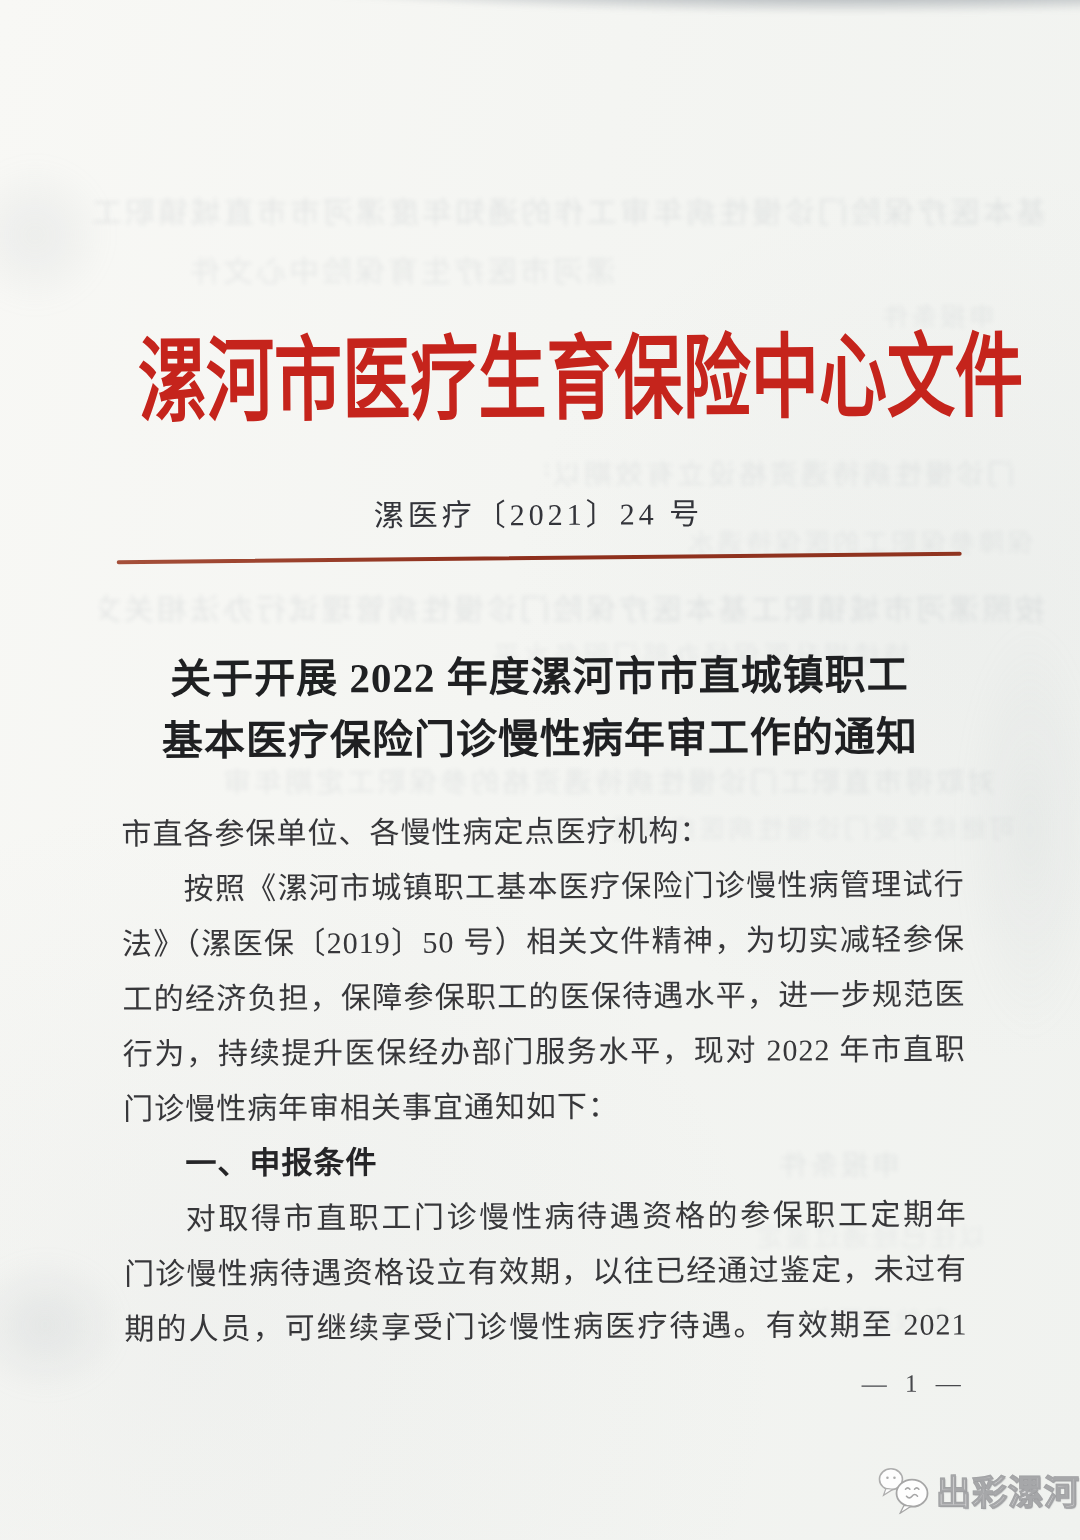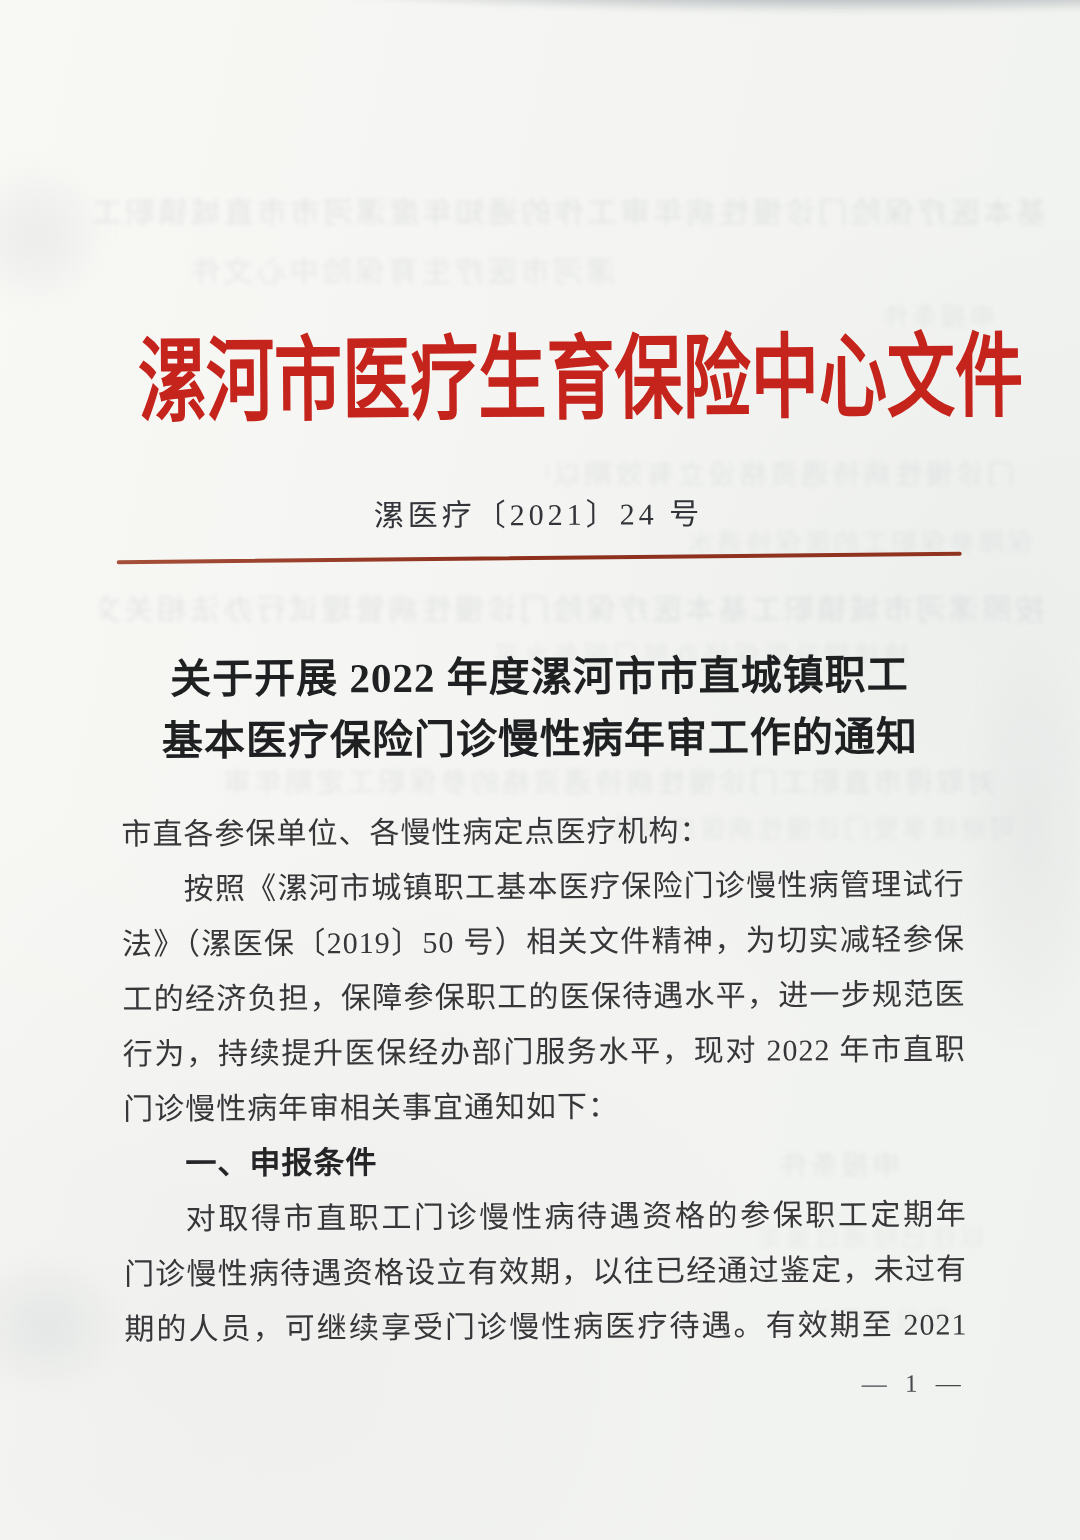--- a/index.html
+++ b/index.html
@@ -133,14 +133,32 @@
       <div class="line left">门诊慢性病年审相关事宜通知如下：</div>
       <div class="line heading indent">一、申报条件</div>
       <div class="line indent">对取得市直职工门诊慢性病待遇资格的参保职工定期年审，</div>
       <div class="line">门诊慢性病待遇资格设立有效期，以往已经通过鉴定，未过有效</div>
       <div class="line">期的人员，可继续享受门诊慢性病医疗待遇。有效期至 2021 年</div>
     </div>
 
     <div class="page-number">— 1 —</div>
   </div>
 
+  <div class="watermark">
+    <span style="display:inline-block;line-height:0;">
+      <svg width="56" height="50" viewBox="0 0 56 50">
+        <g opacity="0.92">
+          <ellipse cx="15" cy="15" rx="11.5" ry="10.5" fill="#ffffff" fill-opacity="0.92" stroke="#a8a8a8" stroke-width="1.6"></ellipse>
+          <path d="M10 24 L7.5 31 L17 25 Z" fill="#ffffff" fill-opacity="0.92" stroke="#a8a8a8" stroke-width="1.2"></path>
+          <circle cx="11.5" cy="13.5" r="1.3" fill="#a8a8a8"></circle>
+          <circle cx="18.5" cy="13.5" r="1.3" fill="#a8a8a8"></circle>
+          <ellipse cx="36" cy="29" rx="15.5" ry="13.5" fill="#ffffff" fill-opacity="0.96" stroke="#a0a0a0" stroke-width="1.8"></ellipse>
+          <path d="M28 41 L24 49 L35 42 Z" fill="#ffffff" fill-opacity="0.96" stroke="#a0a0a0" stroke-width="1.3"></path>
+          <path d="M29.5 25 q2.2 -2.6 4.4 0" fill="none" stroke="#a0a0a0" stroke-width="1.6" stroke-linecap="round"></path>
+          <path d="M38.5 25 q2.2 -2.6 4.4 0" fill="none" stroke="#a0a0a0" stroke-width="1.6" stroke-linecap="round"></path>
+          <path d="M30.5 32 q2.7 3.4 5.5 0 q2.7 -3.4 5.5 0" fill="none" stroke="#a0a0a0" stroke-width="1.6" stroke-linecap="round"></path>
+        </g>
+      </svg>
+    </span>
+    <span class="wm-label">出彩漯河</span>
+  </div>
 
 </div>
 
 </body></html>

